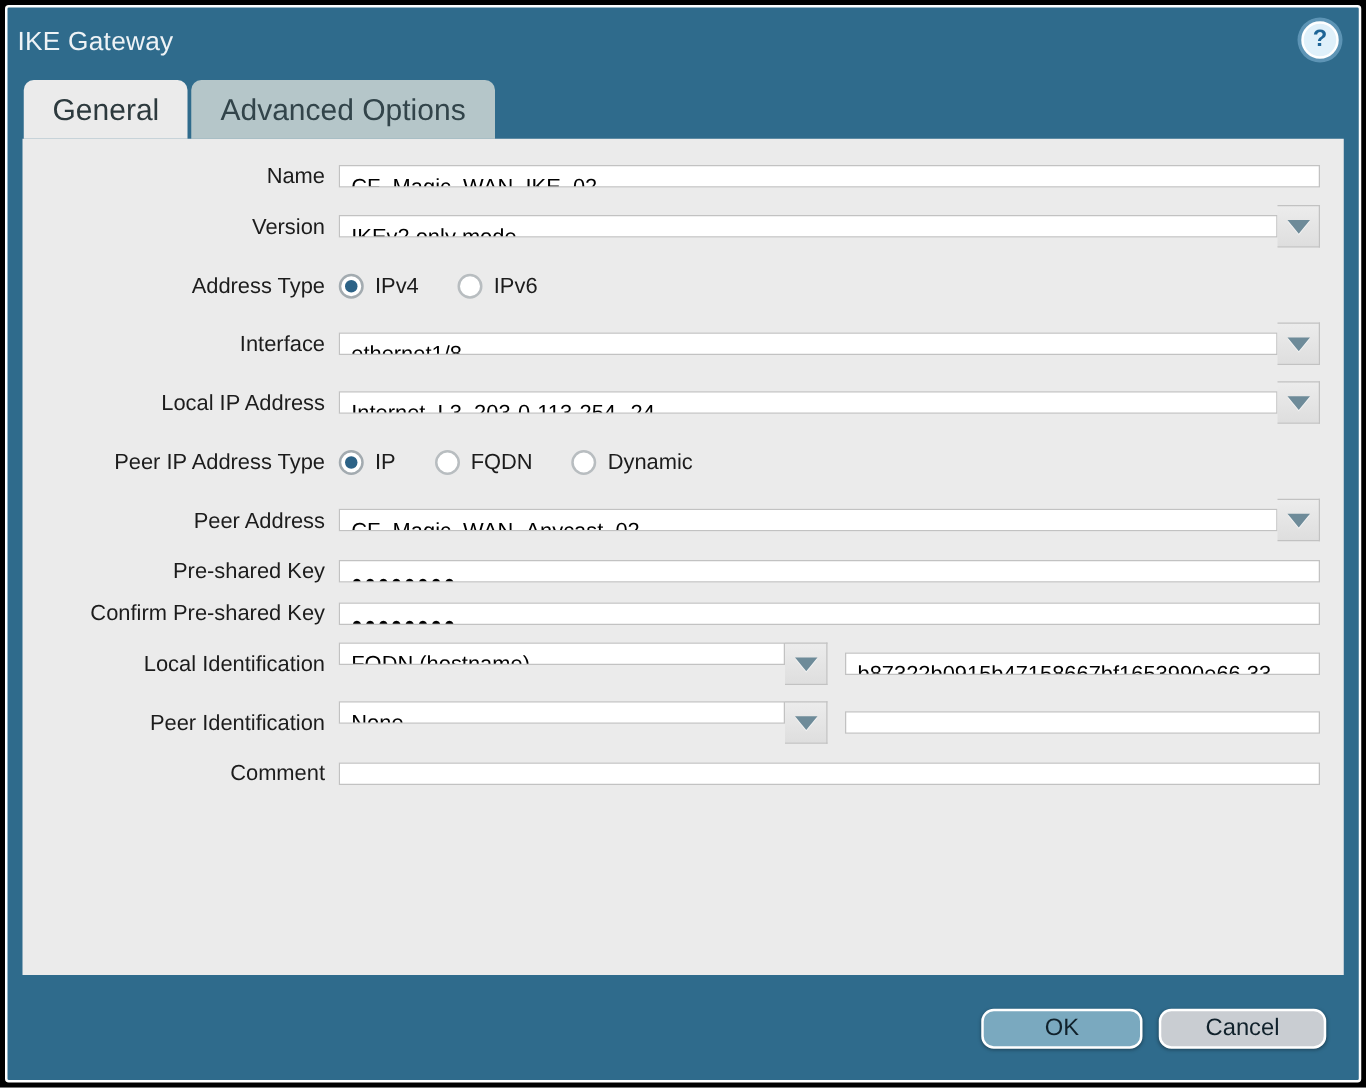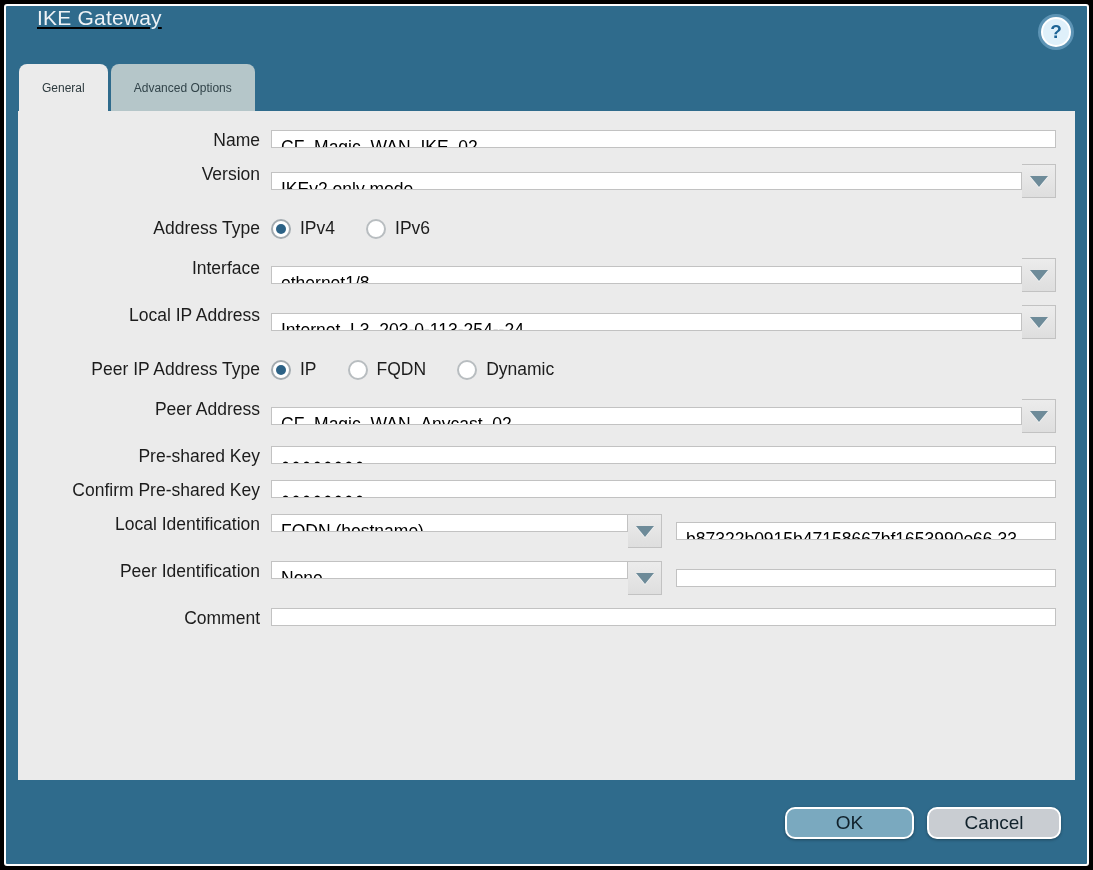--- a/index.html
+++ b/index.html
@@ -16,24 +16,24 @@
     background:#2f6b8c;
     border:2px solid #ffffff;
     border-radius:3px;
     display:flex;
     flex-direction:column;
   }
   
   .titlebar {
     height:56px;
     display:flex;
-    padding-left:31px;
+    align-items:center;
+    padding-left:8px;
     position:relative;
     flex:0 0 auto;
-    text-decoration:underline;
   }
   .title {
     color:#eef3f6;
     font-size:21px;
     letter-spacing:.2px;
   }
   .help-btn {
     position:absolute;
     right:16px; top:11px;
     width:30px; height:30px;
@@ -54,21 +54,21 @@
     flex:0 0 auto;
     padding-left:13px;
     display:flex;
     align-items:flex-end;
     height:49px;
   }
   .tab {
     height:47px;
     line-height:49px;
     padding:0 23px;
-    font-size:12px;
+    font-size:24px;
     border-radius:8px 8px 0 0;
     margin-right:3px;
     cursor:pointer;
     white-space:nowrap;
   }
   .tab.active {
     background:#ebebeb;
     color:#2d3a3e;
   }
   .tab.inactive {
@@ -78,21 +78,21 @@
   
   .panel {
     flex:1 1 auto;
     margin:0 12px;
     background:#ebebeb;
     padding:19px 19px 0 19px;
     overflow:hidden;
   }
   .row {
     display:flex;
-    align-items:flex-start;
+    align-items:center;
     margin-bottom:13px;
   }
   .row.radio-row { margin-top:20px; margin-bottom:19px; }
   .lbl {
     flex:0 0 234px;
     text-align:right;
     padding-right:11px;
     font-size:17.5px;
     color:#1c1c1c;
     white-space:nowrap;

